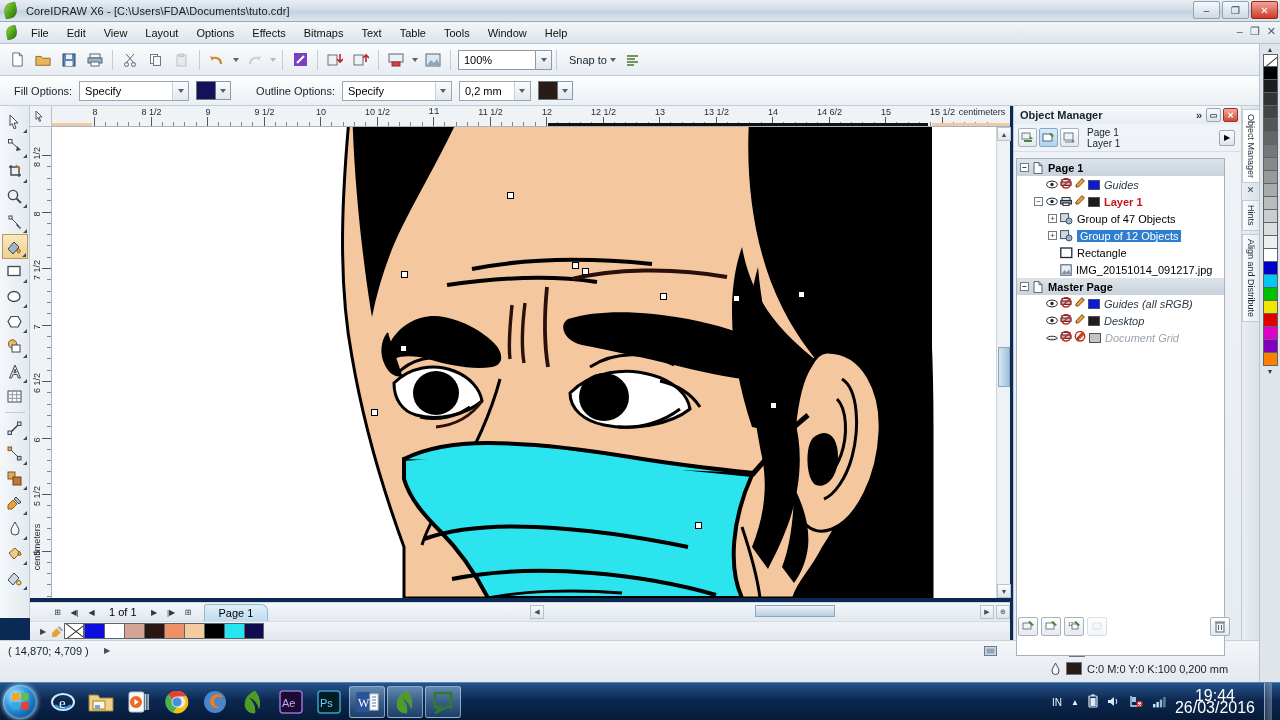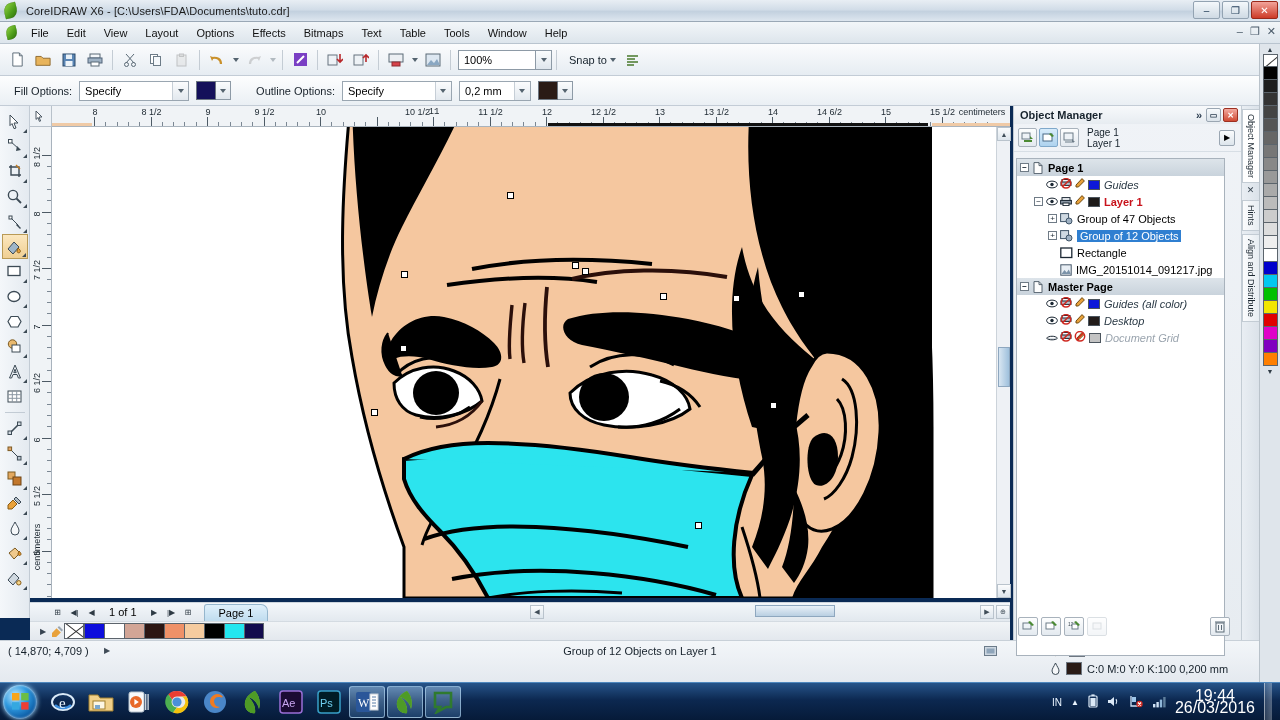--- a/index.html
+++ b/index.html
@@ -688,21 +688,21 @@
       <div class="tickmin" style="left: 234.1px;"></div>
       <div class="tickmin" style="left: 245.4px;"></div>
       <div class="tickmin" style="left: 256.7px;"></div>
       <div class="tickmaj" style="left: 268px;"></div>
       <div class="rlabel" style="left: 269px;">10</div>
       <div class="tickmin" style="left: 279.3px;"></div>
       <div class="tickmin" style="left: 290.6px;"></div>
       <div class="tickmin" style="left: 301.9px;"></div>
       <div class="tickmin" style="left: 313.2px;"></div>
       <div class="tickmaj" style="left: 324.5px;"></div>
-      <div class="rlabel" style="left: 325.5px; margin-left: 40px;">10 1/2</div>
+      <div class="rlabel" style="left: 325.5px;">10 1/2</div>
       <div class="tickmin" style="left: 335.8px;"></div>
       <div class="tickmin" style="left: 347.1px;"></div>
       <div class="tickmin" style="left: 358.4px;"></div>
       <div class="tickmin" style="left: 369.7px;"></div>
       <div class="tickmaj" style="left: 381px;"></div>
       <div class="rlabel" style="left: 382px; font-family: Liberation Mono, monospace;">11</div>
       <div class="tickmin" style="left: 392.3px;"></div>
       <div class="tickmin" style="left: 403.6px;"></div>
       <div class="tickmin" style="left: 414.9px;"></div>
       <div class="tickmin" style="left: 426.2px;"></div>
@@ -935,21 +935,20 @@
       <div class="dp-sw" style="background: rgb(239, 145, 104);"></div>
       <div class="dp-sw" style="background: rgb(245, 203, 159);"></div>
       <div class="dp-sw" style="background: rgb(0, 0, 0);"></div>
       <div class="dp-sw" style="background: rgb(35, 230, 240);"></div>
       <div class="dp-sw" style="background: rgb(18, 11, 77);"></div>
     </div>
 
   <div class="statusbar">
     <div class="sb-coords">( 14,870; 4,709 )</div>
     <div class="sb-arrowmark">▶</div>
-    <div class="sb-objinfo">Group of 12 Objects on Layer 1</div>
     <div class="sb-screenicon">
       <svg width="13" height="12" viewBox="0 0 13 12">
           <rect x="0.5" y="0.5" width="12" height="9" fill="#cdd7e1" stroke="#6b7b8a"></rect>
           <rect x="2.5" y="2.5" width="8" height="5" fill="#8fa5ba"></rect>
         </svg>
     </div>
     <div class="sb-fillrow">
       <svg width="14" height="12" viewBox="0 0 14 12">
           <path d="M1 7l5-5 4.5 4.5L6 11z" fill="#f0c98c" stroke="#7d5b22"></path>
           <path d="M10 5c1.2 1.2 1.8 2 1.8 2.6 0 .8-.6 1.3-1.3 1.3S9.2 8.4 9.2 7.6c0-.6.5-1.4.8-2.6z" fill="#e0922e" stroke="#8a5c14"></path>
@@ -1112,21 +1111,21 @@
                 <rect x="2" y="1.5" width="8" height="3" fill="#f3f6f9" stroke="#1b2733"></rect>
                 <rect x="1" y="4" width="10" height="3.4" fill="#b6c0ca" stroke="#1b2733"></rect>
                 <circle cx="6" cy="5.3" r="4.7" fill="none" stroke="#cf2a22" stroke-width="1.5"></circle>
                 <path d="M2.6 8.6L9.4 2" stroke="#cf2a22" stroke-width="1.5"></path>
               </svg></span>
             <span><svg width="11" height="11" viewBox="0 0 11 11">
                 <path d="M8 0.6l2.4 2.4-6 6H2V7z" fill="#e8a13a" stroke="#6e4a12"></path>
               </svg></span>
           </span>
           <span class="colorchip" style="background: rgb(13, 24, 216);"></span>
-          <span class="lbl" style="font-style: italic; color: rgb(43, 58, 70);">Guides (all color)</span>
+          <span class="lbl" style="font-style: italic; color: rgb(43, 58, 70);">Guides (all sRGB)</span>
         </div>
         <div class="row" style="padding-left: 17px;">
           <span style="width: 12px; flex: 0 0 auto;"></span>
           <span class="eyes">
             <span><svg width="12" height="9" viewBox="0 0 12 9">
                 <ellipse cx="6" cy="4.5" rx="5.4" ry="3.4" fill="none" stroke="#1b2733"></ellipse>
                 <circle cx="6" cy="4.5" r="1.7" fill="#1b2733"></circle>
               </svg></span>
             <span><svg width="12" height="11" viewBox="0 0 12 11">
                 <rect x="2" y="1.5" width="8" height="3" fill="#f3f6f9" stroke="#1b2733"></rect>

